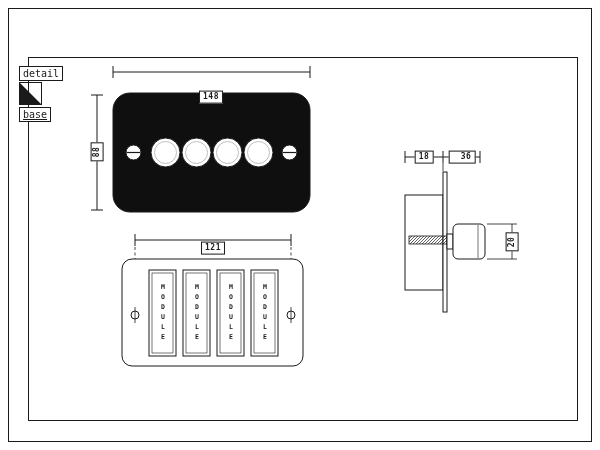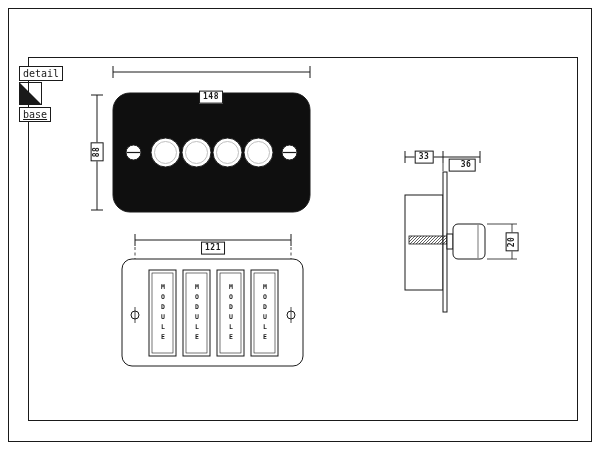--- a/index.html
+++ b/index.html
@@ -134,17 +134,17 @@
   <div class="dim-label" style="left:211px;top:72px;margin-top:25px;">148</div>
   <div class="dim-label rot" style="left:97px;top:152px;">88</div>
 
   <div class="dim-label" style="left:213px;top:240px;margin-top:8px;">121</div>
 
   <div class="module-label" style="left:163px;top:313px;">MODULE</div>
   <div class="module-label" style="left:197px;top:313px;">MODULE</div>
   <div class="module-label" style="left:231px;top:313px;">MODULE</div>
   <div class="module-label" style="left:265px;top:313px;">MODULE</div>
 
-  <div class="dim-label" style="left:424px;top:157px;">33</div>
-  <div class="dim-label" style="left:462px;top:165px;padding-left:11px;">36</div>
+  <div class="dim-label" style="left:424px;top:157px;">18</div>
+  <div class="dim-label" style="left:462px;top:157px;padding-left:11px;">36</div>
   <div class="dim-label rot" style="left:512px;top:242px;">20</div>
 
 </div>
 
 </body></html>

